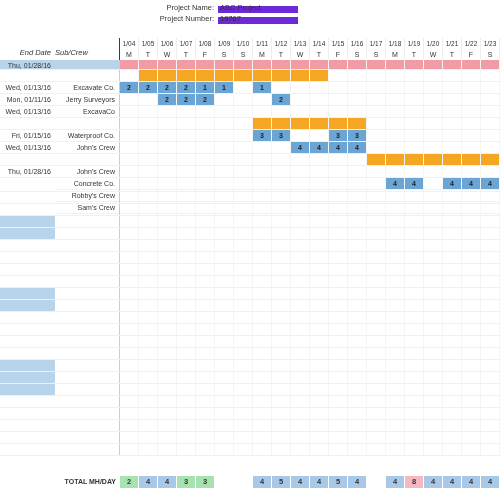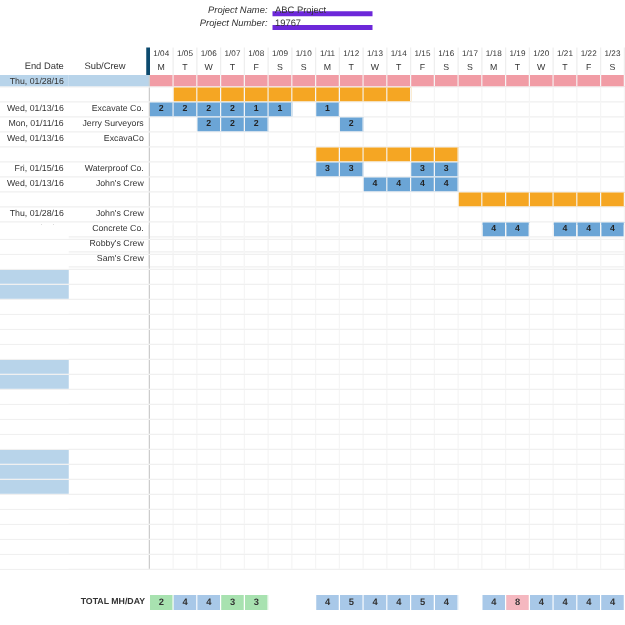--- a/index.html
+++ b/index.html
@@ -1,26 +1,26 @@
 <!DOCTYPE html>
 <html><head>
 <meta charset="utf-8">
 <style>
   * { box-sizing: border-box; margin: 0; padding: 0; }
   body { font-family: Arial, sans-serif; font-size: 8px; background: #fff; color: #333; width: 500px; height: 500px; overflow: hidden; position: relative; }
   
   .header-info { position: absolute; left: 153px; top: 2px; }
   .header-row { display: flex; height: 11px; line-height: 11px; }
-  .header-label { width: 65px; text-align: right; padding-right: 4px; font-size: 7.5px; font-style: italic; }
-  .header-value { width: 80px; border-bottom: 4px solid #6d28d9; font-size: 7.5px; padding-left: 2px; }
+  .header-label { width: 65px; text-align: right; padding-right: 4px; font-size: 7.5px; }
+  .header-value { width: 80px; border-bottom: 7px solid #6d28d9; font-size: 7.5px; padding-left: 2px; }
   
   .columns-header { position: absolute; left: 0; top: 38px; display: flex; height: 22px; }
-  .col-left { display: flex; }
+  .col-left { display: flex; font-style: italic; }
   .col-end { width: 55px; text-align: right; padding-right: 4px; font-size: 7.5px; padding-top: 10px; }
-  .col-sub { width: 65px; text-align: center; padding-right: 4px; font-size: 7.5px; padding-top: 10px; border-right: 3px solid #0c4a6e; }
+  .col-sub { width: 65px; text-align: left; padding-right: 4px; font-size: 7.5px; padding-top: 10px; border-right: 1px solid #0c4a6e; }
   .date-cols { display: flex; }
   .date-col { width: 19px; text-align: center; border-right: 1px solid #eee; }
   .date-top { height: 11px; font-size: 6.5px; line-height: 11px; }
   .date-bot { height: 11px; font-size: 7px; line-height: 11px; }
   
   .rows { position: absolute; left: 0; top: 60px; right: 0; }
   .row { display: flex; height: 12px; border-bottom: 1px solid #f0f0f0; }
   .row.highlight-row .cell-end, .row.highlight-row .cell-sub { background: #b8d4ea; }
   .cell-end { width: 55px; text-align: right; padding-right: 4px; font-size: 7px; line-height: 12px; }
   .cell-sub { width: 65px; text-align: right; padding-right: 4px; font-size: 7px; line-height: 12px; border-right: 1px solid #ccc; }

